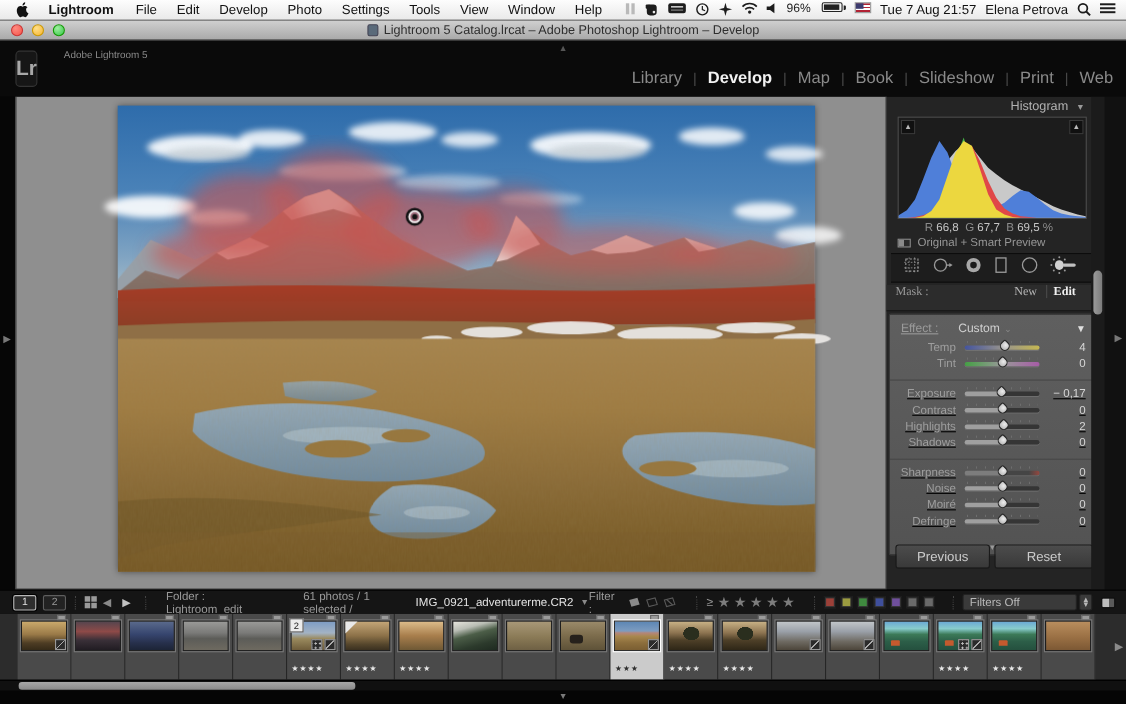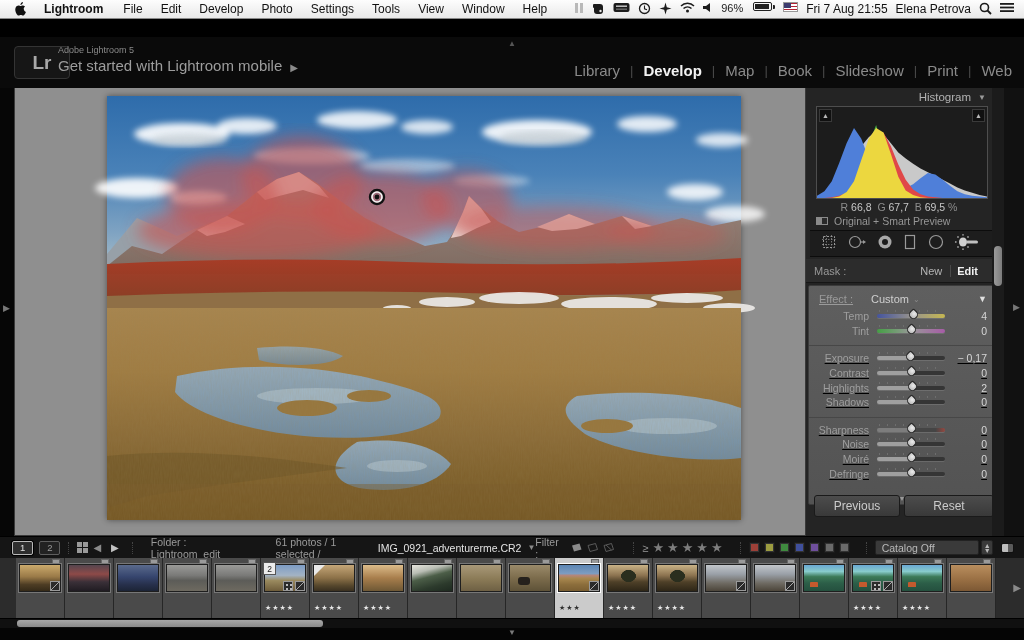--- a/index.html
+++ b/index.html
@@ -31,21 +31,21 @@
     display:flex; align-items:center; }
   .tl { width:11px; height:11px; border-radius:50%; margin-left:8px; }
   .tl.red { background:radial-gradient(circle at 35% 30%,#ff8a80,#f5554a); border:1px solid #c33; margin-left:10px; }
   .tl.yel { background:radial-gradient(circle at 35% 30%,#ffe08a,#f6b42e); border:1px solid #c90; }
   .tl.grn { background:radial-gradient(circle at 35% 30%,#a0f0a0,#35c748); border:1px solid #190; }
   #tb-title { position:absolute; left:0; right:0; text-align:center; font-size:11.5px; color:#2e2e2e; }
   #tb-doc-icon { display:inline-block; width:10px; height:11px; background:#5a6a7a; border:1px solid #445; border-radius:2px; vertical-align:-2px; margin-right:5px; }
 
   
   #modulebar { position:absolute; left:0; top:37px; width:1024px; height:51px; background:#0a0a0a; }
-  #lr-logo { position:absolute; left:14px; top:9px; width:56px; height:33px; background:#161616;
+  #lr-logo { position:absolute; left:14px; top:9px; width:20px; height:33px; background:#161616;
     border:1px solid #343434; border-radius:4px; color:#a8a8a8; font-size:19px; font-weight:bold;
     display:flex; align-items:center; justify-content:center; }
   #hdr-app { position:absolute; left:58px; top:8px; font-size:9px; color:#8a8a8a; }
   #hdr-promo { position:absolute; left:58px; top:20px; font-size:15px; color:#9d9d9d; }
   #hdr-promo .tri { font-size:10px; color:#8a8a8a; margin-left:8px; }
   #top-collapse { position:absolute; left:508px; top:2px; color:#555; font-size:8px; }
   #nav { position:absolute; right:12px; top:25px; display:flex; align-items:center; gap:10px; font-size:15px; }
   .nav-item { color:#8a8a8a; cursor:default; }
   .nav-item.active { color:#f2f2f2; font-weight:bold; }
   .nav-sep { color:#4a4a4a; font-size:13px; }
@@ -70,21 +70,21 @@
   #hist-svg { position:absolute; left:0; bottom:0; }
   .hist-corner { position:absolute; top:2px; width:13px; height:13px; background:#101010; border:1px solid #3a3a3a; color:#b9b9b9; font-size:7px; display:flex; align-items:center; justify-content:center; }
   .hist-corner.l { left:2px; } .hist-corner.r { right:2px; }
   #hist-rgb { position:absolute; left:0; top:113px; width:186px; text-align:center; font-size:10.5px; color:#8d8d8d; }
   #hist-rgb b { color:#c6c6c6; font-weight:normal; }
   #preview-row { position:absolute; left:10px; top:127px; width:176px; font-size:10.5px; color:#969696; display:flex; align-items:center; gap:6px; }
   #preview-ico { width:12px; height:8px; border:1px solid #8a8a8a; background:linear-gradient(90deg,#8a8a8a 0 5px,#2a2a2a 5px); }
 
   #toolstrip { position:absolute; left:4px; top:142px; width:182px; height:27px; background:#1d1d1d; border-top:1px solid #0c0c0c; border-bottom:1px solid #0c0c0c; display:flex; align-items:center; justify-content:space-around; padding:0 6px; }
 
-  #mask-row { position:absolute; left:0; top:171px; width:186px; height:24px; background:#2c2c2c; border-bottom:1px solid #161616; display:flex; align-items:center; font-size:11px; padding:0 8px; }
+  #mask-row { position:absolute; left:0; top:171px; width:186px; height:24px; background:#2c2c2c; border-bottom:1px solid #161616; display:flex; font-size:11px; padding:0 8px;font-family:Liberation Serif, serif; }
   #mask-row .lbl { color:#989898; }
   #mask-row .spacer { flex:1; }
   #mask-new { color:#b5b5b5; padding:0 8px; }
   #mask-div { width:1px; height:12px; background:#4a4a4a; }
   #mask-edit { color:#f1f1f1; font-weight:bold; padding:0 6px; }
 
   #effect-panel { position:absolute; left:2px; top:197px; width:188px; height:220px;
     background:linear-gradient(#5f5f5f,#535353); border:1px solid #3b3b3b; border-radius:2px; }
   #effect-hdr { display:flex; align-items:center; font-size:11px; padding:7px 8px 3px 10px; }
   #effect-hdr .lbl { color:#9a9a9a;text-decoration:underline; }
@@ -253,43 +253,48 @@
           <svg width="10" height="11">
             <path d="M0,4 L3,4 L7,1 L7,10 L3,7 L0,7 Z" fill="#1c1c1c"></path>
           </svg>
         </span>
       <span id="batt-pct">96%</span>
       <span class="st-ico">
           <span class="batt-body"></span>
           <span class="batt-nub"></span>
         </span>
       <span id="us-flag"></span>
-      <span id="mb-clock">Fri 7 Aug  21:55</span>
+      <span id="mb-clock">Tue 7 Aug  21:57</span>
       <span id="mb-user">Elena Petrova</span>
       <span class="st-ico">
           <svg width="13" height="13">
             <circle cx="5.5" cy="5.5" r="4" fill="none" stroke="#1c1c1c" stroke-width="1.6"></circle>
             <line x1="8.5" y1="8.5" x2="12" y2="12" stroke="#1c1c1c" stroke-width="1.8"></line>
           </svg>
         </span>
       <span class="st-ico">
           <svg width="14" height="11">
             <rect x="0" y="1" width="14" height="1.8" fill="#1c1c1c"></rect>
             <rect x="0" y="4.6" width="14" height="1.8" fill="#1c1c1c"></rect>
             <rect x="0" y="8.2" width="14" height="1.8" fill="#1c1c1c"></rect>
           </svg>
         </span>
     </div>
   </div>
 
+  <div id="titlebar">
+    <span class="tl red"></span>
+    <span class="tl yel"></span>
+    <span class="tl grn"></span>
+    <div id="tb-title"><span id="tb-doc-icon"></span><span>Lightroom 5 Catalog.lrcat – Adobe Photoshop Lightroom – Develop</span></div>
+  </div>
 
   <div id="modulebar">
     <div id="lr-logo">Lr</div>
     <div id="hdr-app">Adobe Lightroom 5</div>
-    <div id="hdr-promo"><span>Get started with Lightroom mobile</span><span class="tri">▶</span></div>
     <div id="top-collapse">▲</div>
     <div id="nav">
         <span class="nav-item">Library</span>
         <span class="nav-sep">|</span>
         <span class="nav-item active">Develop</span>
         <span class="nav-sep">|</span>
         <span class="nav-item">Map</span>
         <span class="nav-sep">|</span>
         <span class="nav-item">Book</span>
         <span class="nav-sep">|</span>
@@ -678,21 +683,21 @@
             <i style="background: rgb(111, 79, 156);"></i>
           </span>
           <span class="chip">
             <i style="background: rgb(106, 106, 106);"></i>
           </span>
           <span class="chip">
             <i style="background: rgb(106, 106, 106);"></i>
           </span>
         </span>
       <span class="vdots2"></span>
-      <span id="filters-dd">Catalog Off</span>
+      <span id="filters-dd">Filters Off</span>
       <span id="dd-arrows">
           <span>▲</span>
           <span>▼</span>
         </span>
       <span id="fb-switch"></span>
     </div>
   </div>
 
   <div id="fstrip">
     <div id="cells">

